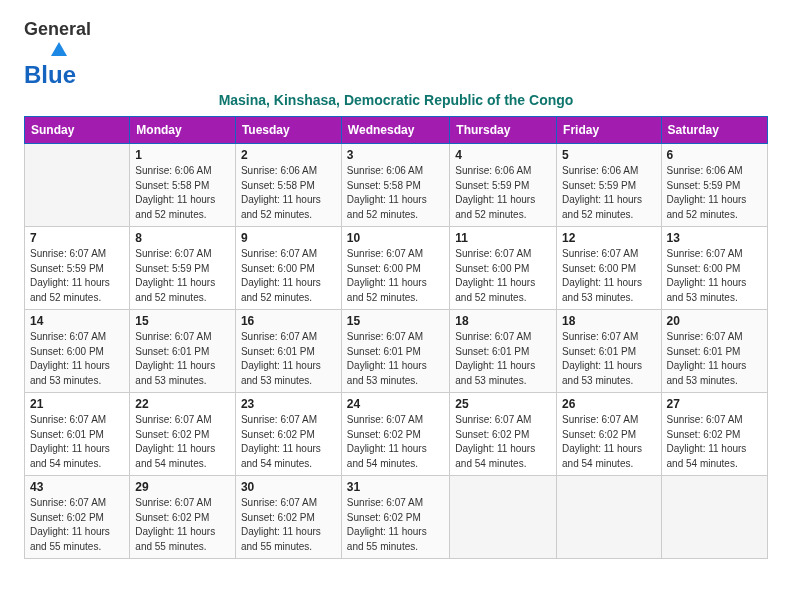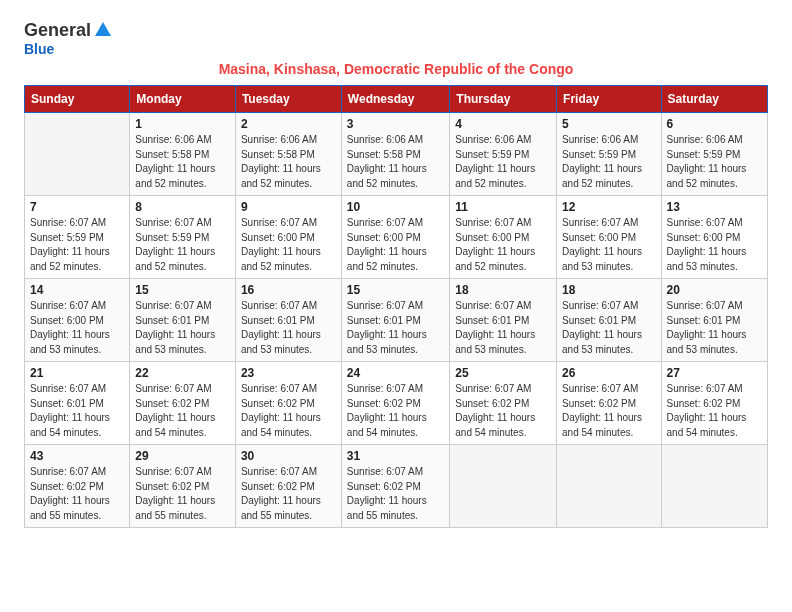--- a/index.html
+++ b/index.html
@@ -21,49 +21,50 @@
       flex-direction: column;
       align-items: flex-start;
     }
     .logo-general {
       font-size: 18px;
       font-weight: bold;
       color: #333;
       line-height: 1.1;
     }
     .logo-blue {
-      font-size: 14px;
+      font-size: 24px;
       font-weight: bold;
       color: #1565c0;
       line-height: 1.1;
     }
     .logo-row {
       display: flex;
       align-items: center;
+      flex-direction: column;
     }
     .page-title {
       font-size: 36px;
       font-weight: bold;
       color: #333;
       text-align: right;
     }
     .subtitle {
       font-size: 14px;
-      color: #ef4444;
+      color: #0f766e;
       text-align: center;
       margin-bottom: 8px;
       font-weight: bold;
     }
     table {
       width: 100%;
       border-collapse: collapse;
       font-size: 10.5px;
     }
     thead tr th {
-      background-color: #b91c1c;
+      background-color: #a21caf;
       color: #fff;
       padding: 6px 6px;
       text-align: left;
       font-size: 12px;
       font-weight: bold;
       border: 1px solid #1565c0;
     }
     tbody tr td {
       border: 1px solid #ccc;
       padding: 4px 5px;

